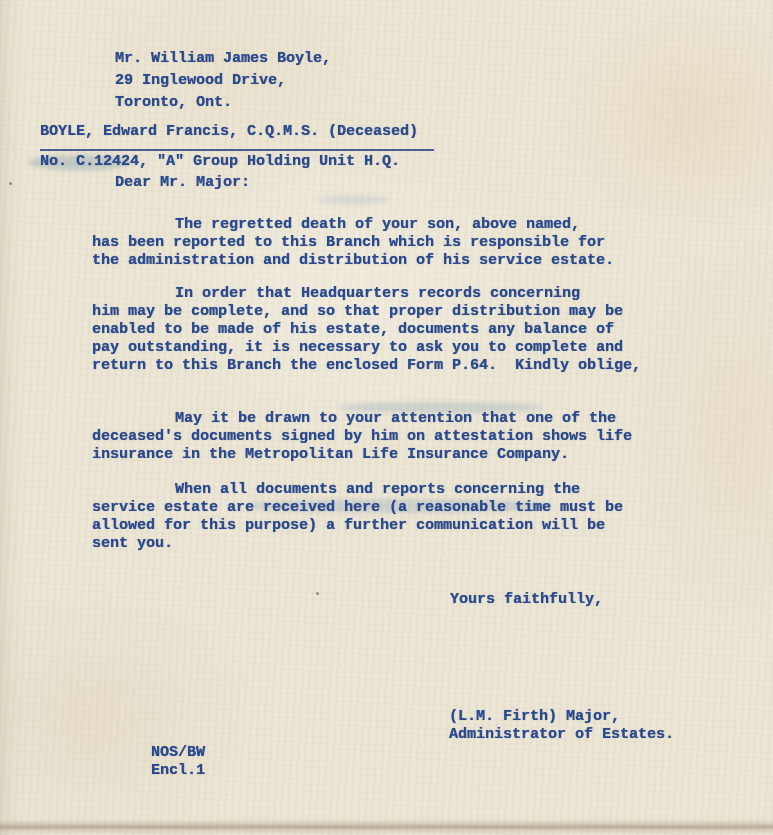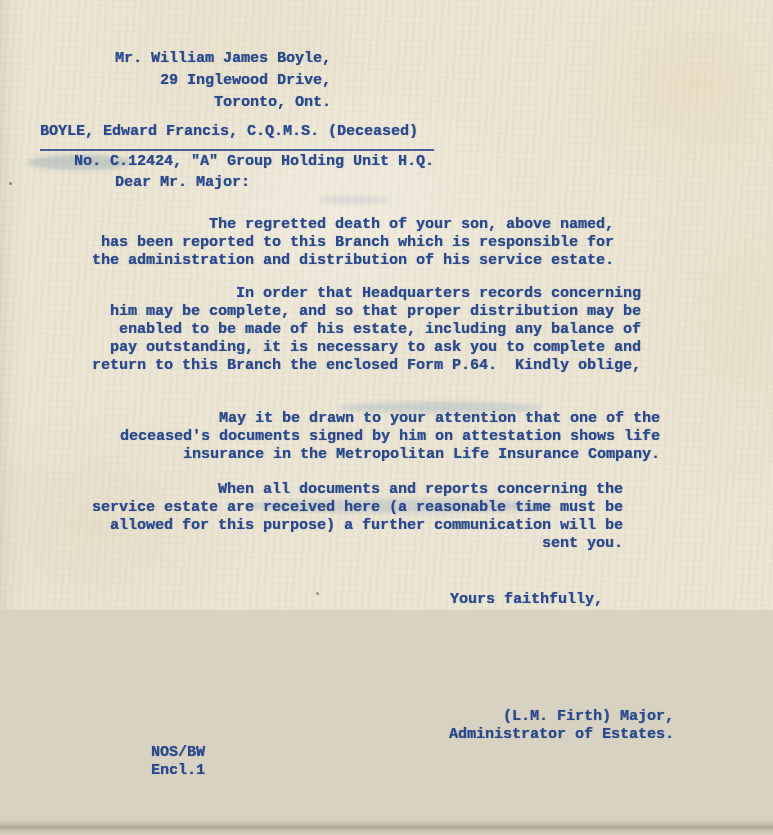--- a/index.html
+++ b/index.html
@@ -2,32 +2,31 @@
 <html><head>
 <meta charset="utf-8">
 <style>
   html,body{margin:0;padding:0;}
   body{
     width:773px;height:835px;overflow:hidden;
     font-family:"Liberation Mono","DejaVu Sans Mono",monospace;
     background:#d8d2c2;
   }
   .paper{
-    position:relative;width:773px;height:610px;
+    position:relative;width:773px;height:835px;
     background-color:#eae4d3;
     background-image:
       radial-gradient(ellipse 220px 180px at 90% 14%, rgba(226,206,160,0.28), transparent 65%),
       radial-gradient(ellipse 180px 320px at 96% 52%, rgba(221,205,168,0.22), transparent 65%),
       radial-gradient(ellipse 260px 200px at 12% 86%, rgba(212,196,163,0.20), transparent 65%),
       radial-gradient(ellipse 300px 220px at 45% 35%, rgba(252,250,242,0.30), transparent 70%),
       radial-gradient(ellipse 240px 160px at 30% 8%, rgba(224,210,175,0.18), transparent 65%),
       repeating-linear-gradient(93deg, rgba(188,172,140,0.055) 0 3px, rgba(255,253,246,0.05) 3px 7px),
       repeating-linear-gradient(2deg, rgba(198,186,156,0.045) 0 2px, rgba(250,246,232,0.045) 2px 6px),
       linear-gradient(to right, rgba(146,130,104,0.16), rgba(146,130,104,0.04) 12px, rgba(0,0,0,0) 26px);
-    text-align: right;
   }
   .tline{
     position:relative;
     white-space:pre;
     font-size:15px;
     line-height:18px;
     font-weight:bold;
     color:#2b4a8e;
     text-shadow:0 0 1px rgba(43,74,142,0.55), 0.4px 0.4px 0.6px rgba(30,55,110,0.35);
   }
@@ -39,21 +38,21 @@
   .subject-underlined span{
     display:inline-block;
     border-bottom:2px solid rgba(40,70,138,0.85);
     padding-right:16px;
     padding-bottom:6px;
   }
   .salutation{left:115px;top:174px;}
   .para{left:92px;}
   .p1{top:216px;}
   .p2{top:285px;}
-  .p3{top:410px;margin-left:28px;}
+  .p3{top:410px;}
   .p4{top:481px;}
   .ind{padding-left:83px;}
   .closing{left:450px;top:591px;}
   .signature{left:449px;top:708px;}
   .reference{left:107px;top:744px;margin-left:44px;}
 
   .smudge{position:absolute;border-radius:50%;filter:blur(2px);pointer-events:none;}
   .smudge-1{left:28px;top:155px;width:104px;height:15px;background:rgba(128,158,168,0.38);}
   .smudge-2{left:318px;top:196px;width:72px;height:8px;background:rgba(140,165,185,0.22);}
   .smudge-3{left:338px;top:402px;width:205px;height:11px;background:rgba(128,158,188,0.28);}
@@ -102,21 +101,21 @@
 
   <div class="block para p1">
     <div class="tline ind">The regretted death of your son, above named,</div>
     <div class="tline">has been reported to this Branch which is responsible for</div>
     <div class="tline">the administration and distribution of his service estate.</div>
   </div>
 
   <div class="block para p2">
     <div class="tline ind">In order that Headquarters records concerning</div>
     <div class="tline">him may be complete, and so that proper distribution may be</div>
-    <div class="tline">enabled to be made of his estate, including any balance of</div>
+    <div class="tline">enabled to be made of his estate, documents any balance of</div>
     <div class="tline">pay outstanding, it is necessary to ask you to complete and</div>
     <div class="tline">return to this Branch the enclosed Form P.64.  Kindly oblige,</div>
   </div>
 
   <div class="block para p3">
     <div class="tline ind">May it be drawn to your attention that one of the</div>
     <div class="tline">deceased's documents signed by him on attestation shows life</div>
     <div class="tline">insurance in the Metropolitan Life Insurance Company.</div>
   </div>
 

